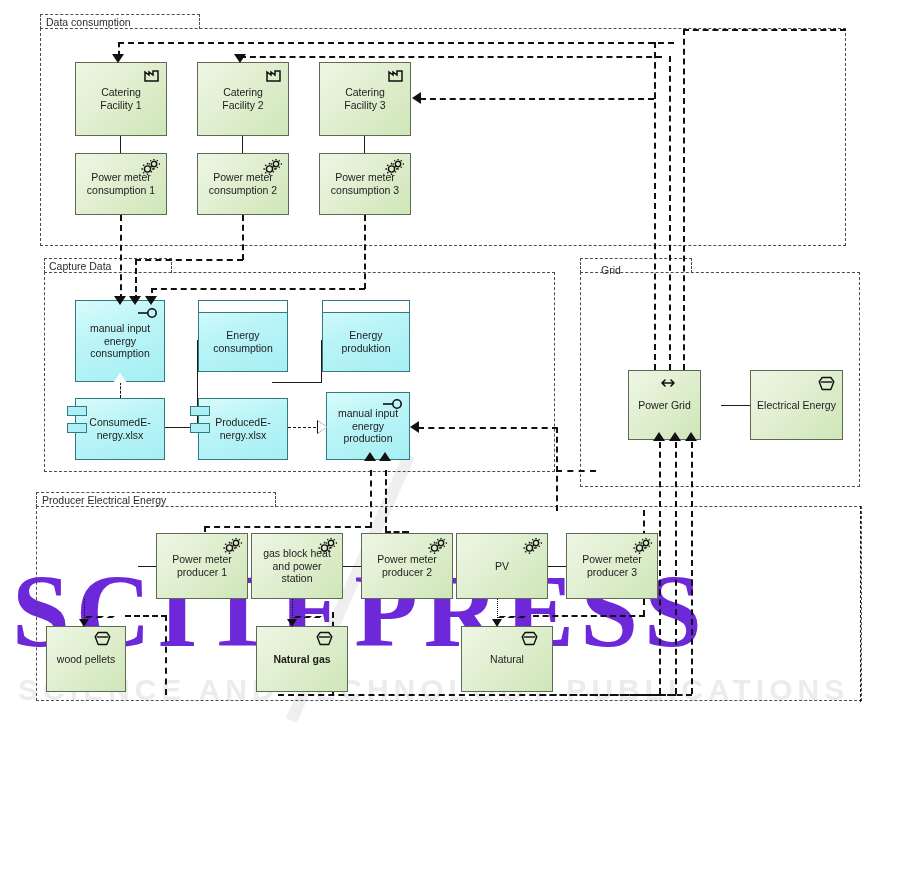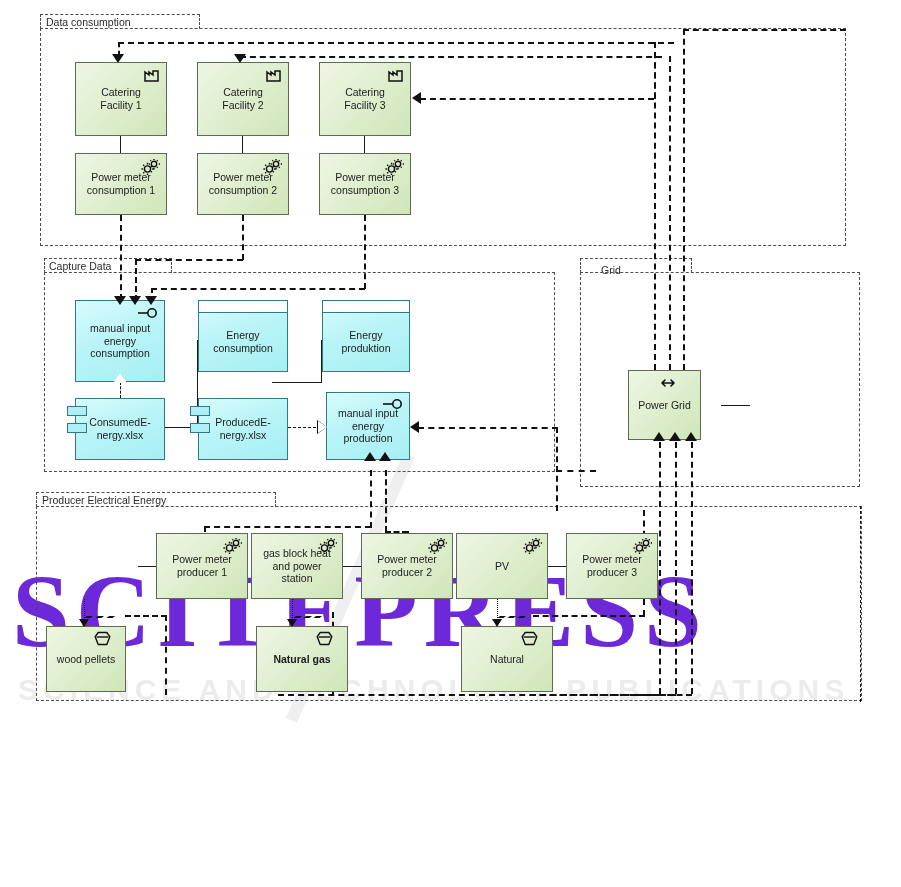--- a/index.html
+++ b/index.html
@@ -323,20 +323,29 @@
 
   <div class="node" style="left:628px;top:370px;width:73px;height:70px;">
     <span class="lbl">Power Grid</span>
     <span class="icon" style="right:22px;top:6px;">
       <svg width="20" height="12" viewBox="0 0 20 12">
         <path d="M4 6h12M4 6 7 3M4 6 7 9M16 6 13 3M16 6 13 9" fill="none" stroke="#111" stroke-width="1.6" stroke-linecap="round" stroke-linejoin="round"></path>
       </svg>
     </span>
   </div>
 
+  <div class="node" style="left:750px;top:370px;width:93px;height:70px;">
+    <span class="lbl">Electrical Energy</span>
+    <span class="icon" style="right:7px;top:5px;">
+      <svg width="17" height="15" viewBox="0 0 17 15">
+        <path d="M4.2 1.5h8.6l3 4.2-3 7.8H4.2l-3-7.8z" fill="none" stroke="#111" stroke-width="1.4" stroke-linejoin="round"></path>
+        <line x1="2.6" y1="6" x2="14.4" y2="6" stroke="#111" stroke-width="1.4"></line>
+      </svg>
+    </span>
+  </div>
 
 
   <div class="node" style="left:156px;top:533px;width:92px;height:66px;">
     <span class="lbl">Power meter<br>producer 1</span>
     <span class="icon" style="right:5px;top:4px;">
       <svg width="19" height="16" viewBox="0 0 19 16">
         <g fill="none" stroke="#111" stroke-width="1.4">
           <circle cx="6.5" cy="10" r="3.1"></circle>
           <path d="M6.5 5.4v-1.6M6.5 16.2v-1.6M1.9 10H0.4M12.6 10h-1.5M3.2 6.7 2.2 5.7M10.8 13.3l-1-1M3.2 13.3l-1 1M10.8 6.7l-1 1"></path>
           <circle cx="13" cy="5" r="2.7"></circle>

